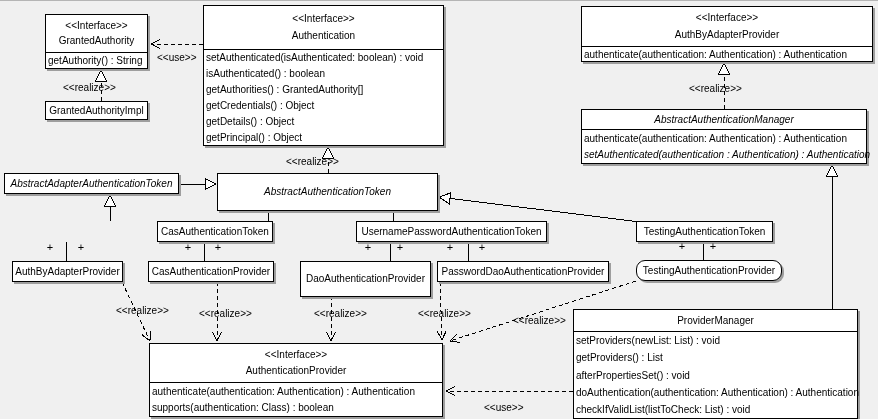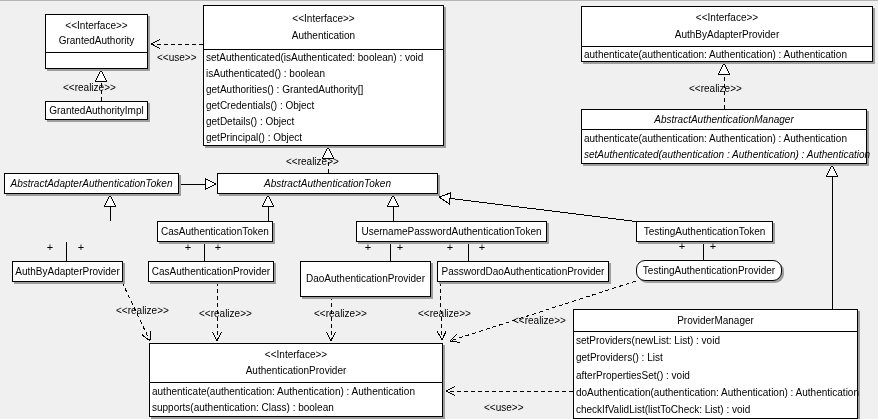--- a/index.html
+++ b/index.html
@@ -66,20 +66,23 @@
       <line x1="459.94689006949733" y1="341.5196637606176" x2="450" y2="340" stroke="#000"></line>
       <polyline points="573,390 446,390" fill="none" stroke="#000" stroke-dasharray="4,3"></polyline>
       <line x1="455" y1="385.5" x2="446" y2="390" stroke="#000"></line>
       <line x1="455" y1="394.5" x2="446" y2="390" stroke="#000"></line>
     </svg>
 <div class="uml-class" style="left: 45px; top: 13px; width: 103px; height: 55px;">
       <div class="name-comp has-methods" style="height: 37px;">
         <div class="stereo">&lt;&lt;Interface&gt;&gt;</div>
         <div class="cls-name">GrantedAuthority</div>
       </div>
+      <div class="methods">
+        <div class="m-row">getAuthority() : String</div>
+      </div>
     </div>
     <div class="uml-class" style="left: 203px; top: 4px; width: 241px; height: 141px;">
       <div class="name-comp has-methods" style="height: 43px;">
         <div class="stereo">&lt;&lt;Interface&gt;&gt;</div>
         <div class="cls-name">Authentication</div>
       </div>
       <div class="methods">
         <div class="m-row">setAuthenticated(isAuthenticated: boolean) : void</div>
         <div class="m-row">isAuthenticated() : boolean</div>
         <div class="m-row">getAuthorities() : GrantedAuthority[]</div>
@@ -109,21 +112,21 @@
       <div class="methods">
         <div class="m-row">authenticate(authentication: Authentication) : Authentication</div>
         <div class="m-row it">setAuthenticated(authentication : Authentication) : Authentication</div>
       </div>
     </div>
     <div class="uml-class" style="left: 4px; top: 172px; width: 175px; height: 21px;">
       <div class="name-comp fill">
         <div class="cls-name it">AbstractAdapterAuthenticationToken</div>
       </div>
     </div>
-    <div class="uml-class" style="left: 217px; top: 172px; width: 221px; height: 21px;">
+    <div class="uml-class" style="left: 217px; top: 172px; width: 221px; height: 38px;">
       <div class="name-comp fill">
         <div class="cls-name it">AbstractAuthenticationToken</div>
       </div>
     </div>
     <div class="uml-class" style="left: 157px; top: 220px; width: 116px; height: 21px;">
       <div class="name-comp fill">
         <div class="cls-name">CasAuthenticationToken</div>
       </div>
     </div>
     <div class="uml-class" style="left: 356px; top: 220px; width: 191px; height: 21px;">

